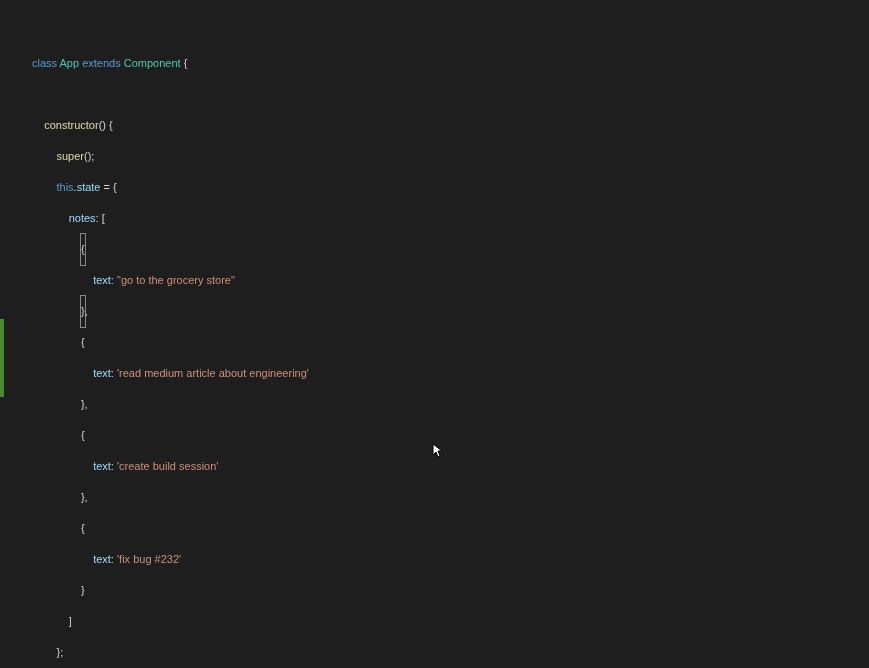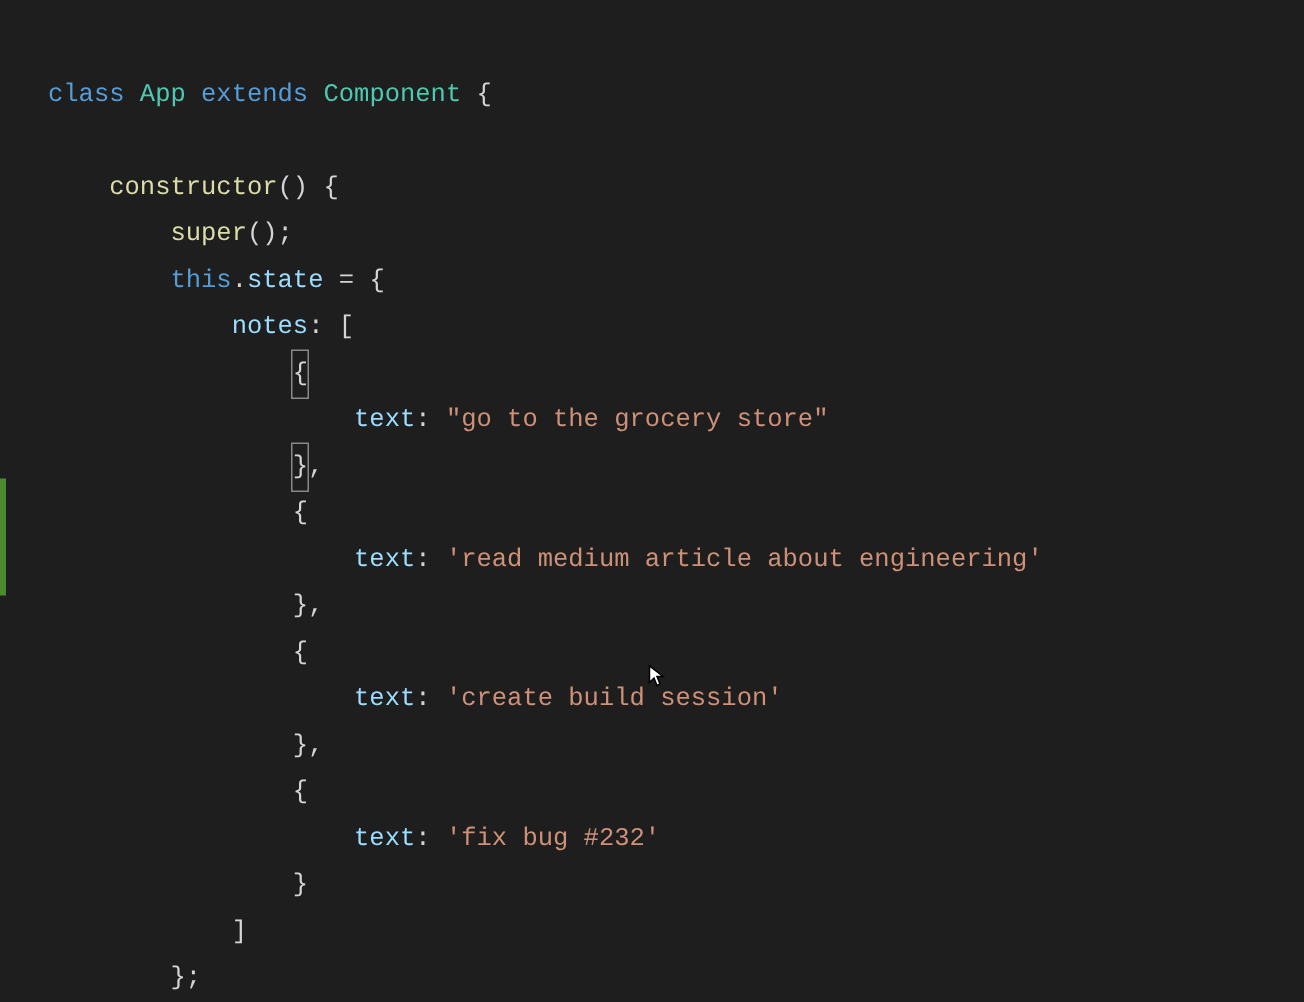--- a/index.html
+++ b/index.html
@@ -7,22 +7,22 @@
     padding: 0;
     width: 869px;
     height: 668px;
     background: #1e1e1e;
     overflow: hidden;
   }
   .editor {
     position: relative;
     width: 869px;
     height: 668px;
-    font-family: Liberation Mono, monospace;
-    font-size: 17px;
+    font-family: Liberation Sans, sans-serif;
+    font-size: 11px;
     line-height: 31px;
     color: #d4d4d4;
     background: #1e1e1e;
   }
   .gutter-marker {
     position: absolute;
     left: 0;
     top: 319px;
     width: 4px;
     height: 78px;

